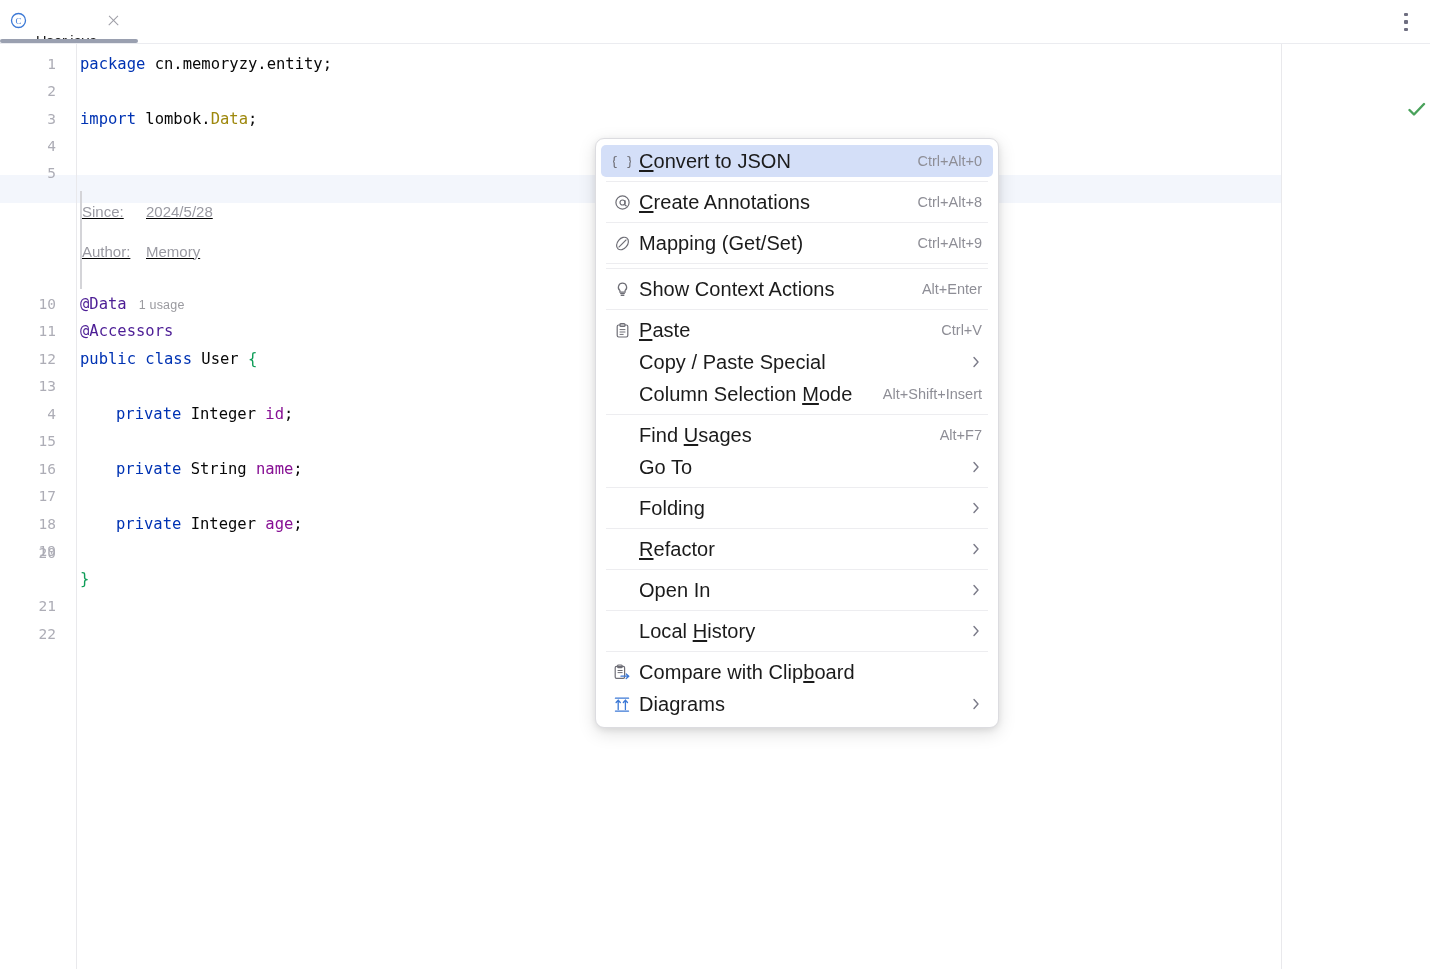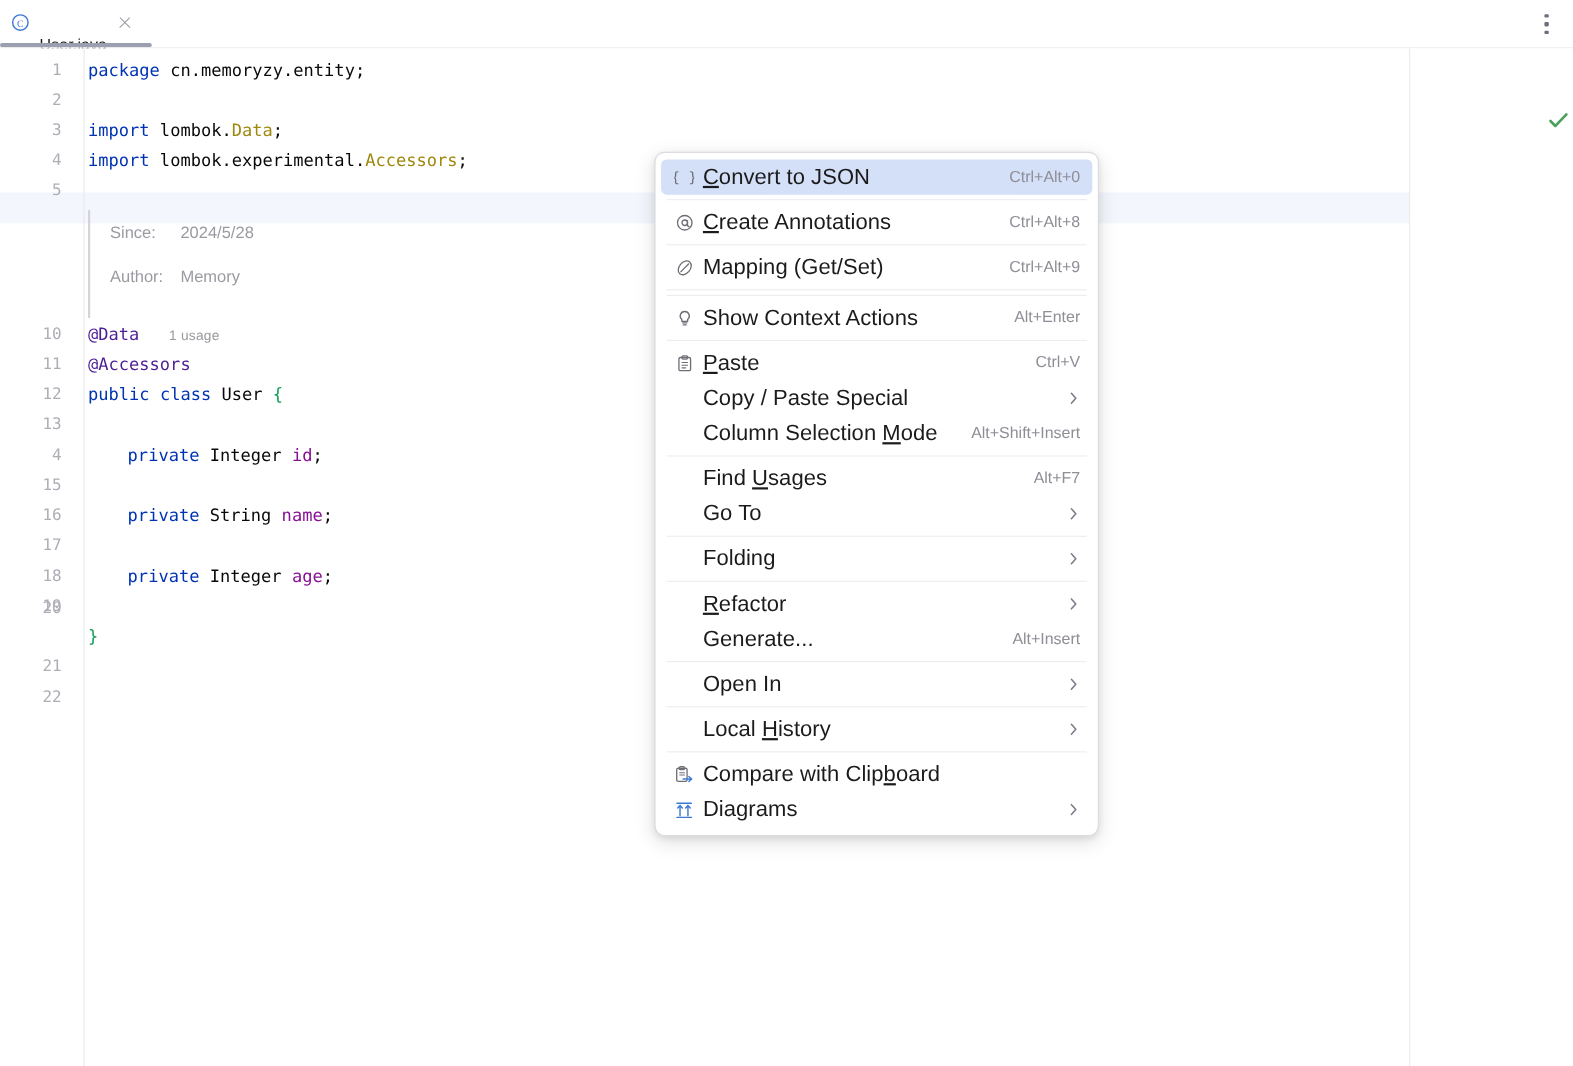--- a/index.html
+++ b/index.html
@@ -99,22 +99,22 @@
   .usage {
     font-family: "Liberation Sans", sans-serif;
     font-size: 12.5px; color: #9A9A9F; letter-spacing: .2px;
   }
 
   
   .jdoc {
     position: absolute; left: 80px; top: 147px;
     width: 420px; height: 98px;
     border-left: 2px solid #D4D4D8;
-    padding-left: 18px;
     font-family: "Liberation Sans", sans-serif;
+    text-decoration: underline;
   }
   .jdoc-row { display: flex; align-items: center; height: 40px; }
   .jdoc-k { font-size: 15px; color: #9A9AA2; width: 64px; }
   .jdoc-v { font-size: 15px; color: #9A9AA2; }
 
   
   .ctxmenu {
     position: absolute; left: 595px; top: 138px; width: 404px;
     background: #FFFFFF;
     border: 1px solid #DCDCE0;
@@ -205,34 +205,33 @@
       <div class="ln" style="top:496px">20</div>
       <div class="ln" style="top:549px">21</div>
       <div class="ln" style="top:577px">22</div>
     </div>
 
     <div class="code-area">
       <div class="cl" style="top:7px"><span class="kw">package</span><span> cn.memoryzy.entity;</span></div>
 
       <div class="cl" style="top:62px"><span class="kw">import</span><span> lombok.</span><span class="cls">Data</span><span>;</span></div>
 
-      <div class="cl" style="top:89px"><span class="kw">import</span><span> lombok.experimental.</span><span class="cls">Accessors</span><span>;</span></div>
 
       <div class="jdoc">
         <div class="jdoc-row">
           <span class="jdoc-k">Since:</span>
           <span class="jdoc-v">2024/5/28</span>
         </div>
         <div class="jdoc-row">
           <span class="jdoc-k">Author:</span>
           <span class="jdoc-v">Memory</span>
         </div>
       </div>
 
-      <div class="cl" style="top:247px"><span class="ann">@Data</span><span class="usage" style="padding-left:27px">1 usage</span></div>
+      <div class="cl" style="top:247px"><span class="ann">@Data</span><span class="usage" style="padding-left:12px">1 usage</span></div>
 
       <div class="cl" style="top:274px"><span class="ann">@Accessors</span></div>
 
       <div class="cl" style="top:302px"><span class="kw">public</span><span> </span><span class="kw">class</span><span> </span><span>User</span><span> </span><span class="br">{</span></div>
 
       <div class="cl" style="top:357px; left:116px"><span class="kw">private</span><span> </span><span>Integer</span><span> </span><span class="fld">id</span><span>;</span></div>
 
       <div class="cl" style="top:412px; left:116px"><span class="kw">private</span><span> </span><span>String</span><span> </span><span class="fld">name</span><span>;</span></div>
 
       <div class="cl" style="top:467px; left:116px"><span class="kw">private</span><span> </span><span>Integer</span><span> </span><span class="fld">age</span><span>;</span></div>
@@ -339,25 +338,20 @@
       </div>
       <div class="msep"></div>
       <div class="mi">
         <span class="mi-icon empty"></span>
         <span class="mi-label"><u>R</u>efactor</span>
         <span class="mi-arrow">
           <svg width="8" height="12" viewBox="0 0 8 12">
             <path d="M2 1.5 L6 6 L2 10.5" fill="none" stroke="#7A7A88" stroke-width="1.4" stroke-linecap="round" stroke-linejoin="round"></path>
           </svg>
         </span>
-      </div>
-      <div class="mi">
-        <span class="mi-icon empty"></span>
-        <span class="mi-label">Generate...</span>
-        <span class="mi-short">Alt+Insert</span>
       </div>
       <div class="msep"></div>
       <div class="mi">
         <span class="mi-icon empty"></span>
         <span class="mi-label">Open In</span>
         <span class="mi-arrow">
           <svg width="8" height="12" viewBox="0 0 8 12">
             <path d="M2 1.5 L6 6 L2 10.5" fill="none" stroke="#7A7A88" stroke-width="1.4" stroke-linecap="round" stroke-linejoin="round"></path>
           </svg>
         </span>

